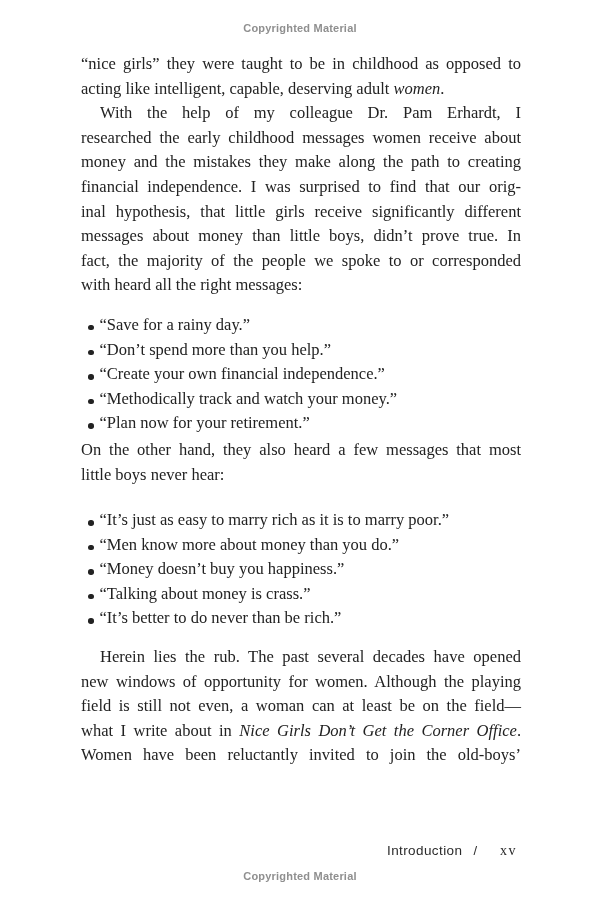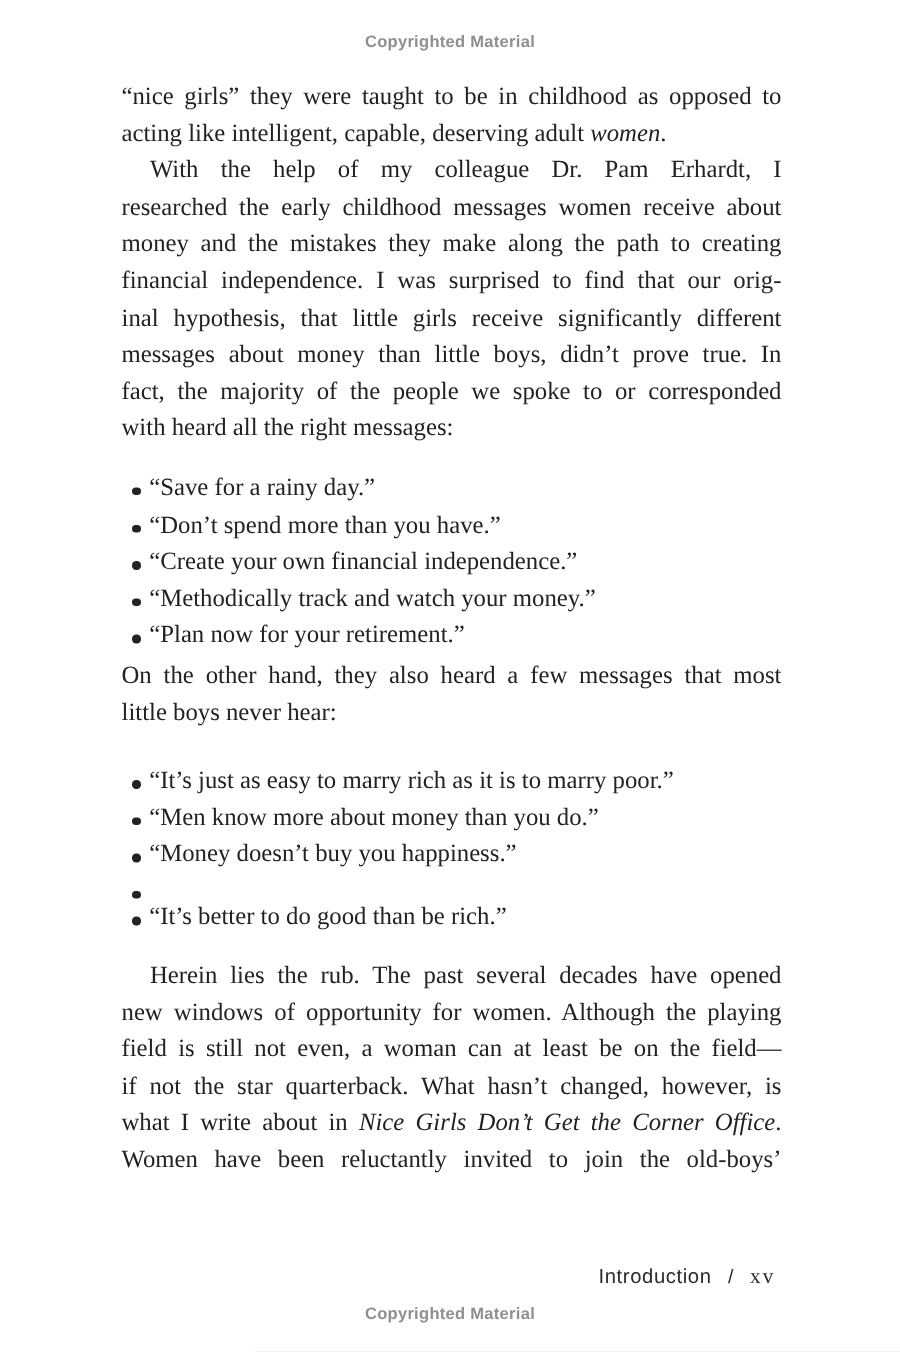--- a/index.html
+++ b/index.html
@@ -33,21 +33,21 @@
     width:5.5px;height:5.5px;border-radius:50%;background:#222222;
     margin:12px 6px 0 7px;flex:none;
   }
   .item .txt{white-space:nowrap;}
   .footer{
     position:absolute;top:842px;right:83px;
     display:flex;align-items:baseline;color:#2b2b2b;line-height:17px;
   }
   .footer .sec{font-family:"Liberation Sans",sans-serif;font-size:13.5px;letter-spacing:.4px;}
   .footer .sep{font-family:"Liberation Sans",sans-serif;font-size:13px;margin:0 11px;}
-  .footer .num{font-family:"Liberation Serif",serif;font-size:14px;letter-spacing:1.5px;}
+  .footer .num{font-family:"Liberation Serif",serif;font-size:14px;letter-spacing:1.5px;margin-left:12px;}
 </style>
 </head>
 <body>
 
 <div class="page">
 
   <div class="notice top">Copyrighted Material</div>
 
   <div class="body-col">
       <div class="block blk-para">
@@ -64,21 +64,21 @@
         <div class="line">fact, the majority of the people we spoke to or corresponded</div>
         <div class="line nojust">with heard all the right messages:</div>
       </div>
       <div class="block blk-list">
         <div class="item">
           <span class="dot"></span>
           <span class="txt">“Save for a rainy day.”</span>
         </div>
         <div class="item">
           <span class="dot"></span>
-          <span class="txt">“Don’t spend more than you have.”</span>
+          <span class="txt">“Don’t spend more than you help.”</span>
         </div>
         <div class="item">
           <span class="dot"></span>
           <span class="txt">“Create your own financial independence.”</span>
         </div>
         <div class="item">
           <span class="dot"></span>
           <span class="txt">“Methodically track and watch your money.”</span>
         </div>
         <div class="item">
@@ -98,31 +98,31 @@
         <div class="item">
           <span class="dot"></span>
           <span class="txt">“Men know more about money than you do.”</span>
         </div>
         <div class="item">
           <span class="dot"></span>
           <span class="txt">“Money doesn’t buy you happiness.”</span>
         </div>
         <div class="item">
           <span class="dot"></span>
+          <span class="txt">“Talking about money is crass.”</span>
         </div>
         <div class="item">
           <span class="dot"></span>
-          <span class="txt">“It’s better to do good than be rich.”</span>
+          <span class="txt">“It’s better to do never than be rich.”</span>
         </div>
       </div>
       <div class="block blk-para">
         <div class="line indent">Herein lies the rub. The past several decades have opened</div>
         <div class="line">new windows of opportunity for women. Although the playing</div>
         <div class="line">field is still not even, a woman can at least be on the field—</div>
-        <div class="line">if not the star quarterback. What hasn’t changed, however, is</div>
         <div class="line">what I write about in <em>Nice Girls Don’t Get the Corner Office</em>.</div>
         <div class="line">Women have been reluctantly invited to join the old-boys’</div>
       </div>
     </div>
 
   <div class="footer">
     <span class="sec">Introduction</span>
     <span class="sep">/</span>
     <span class="num">xv</span>
   </div>

